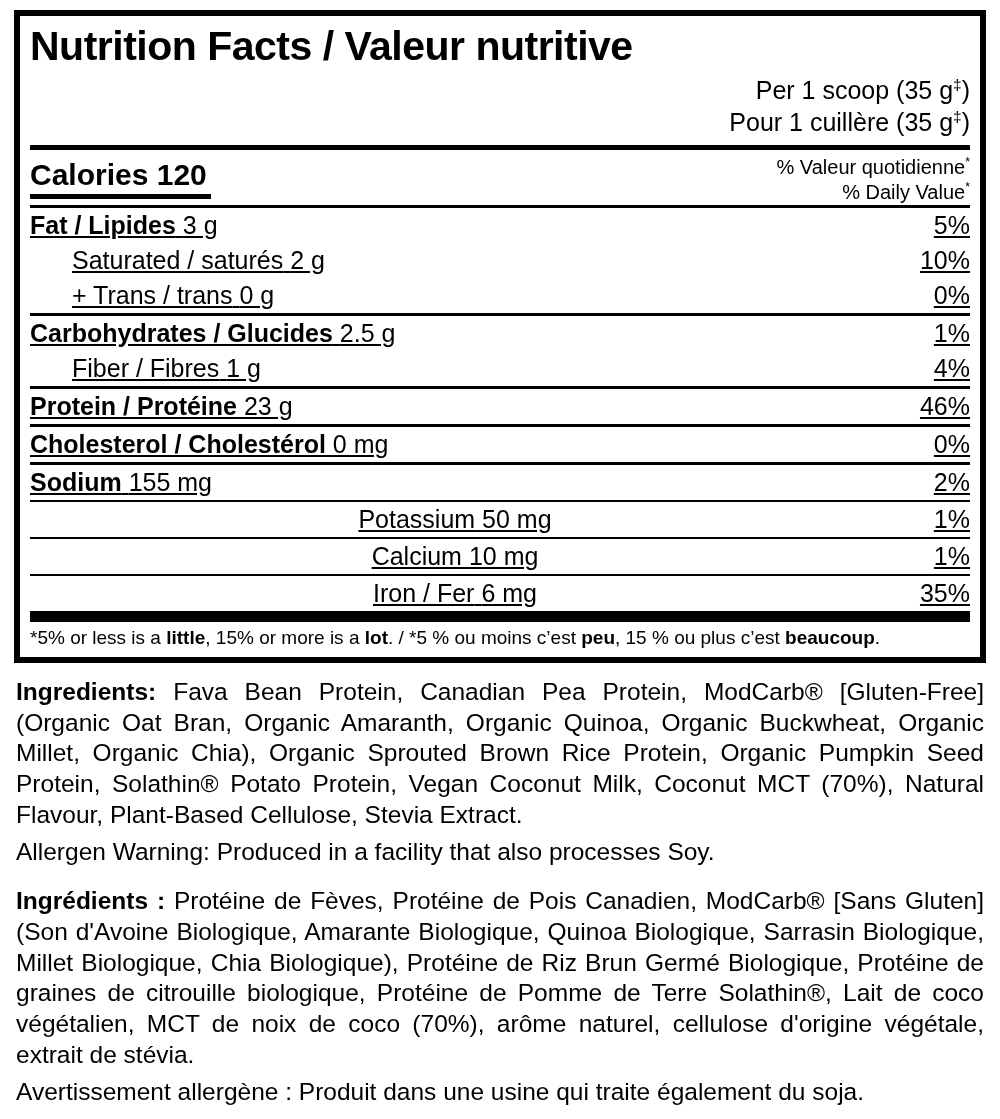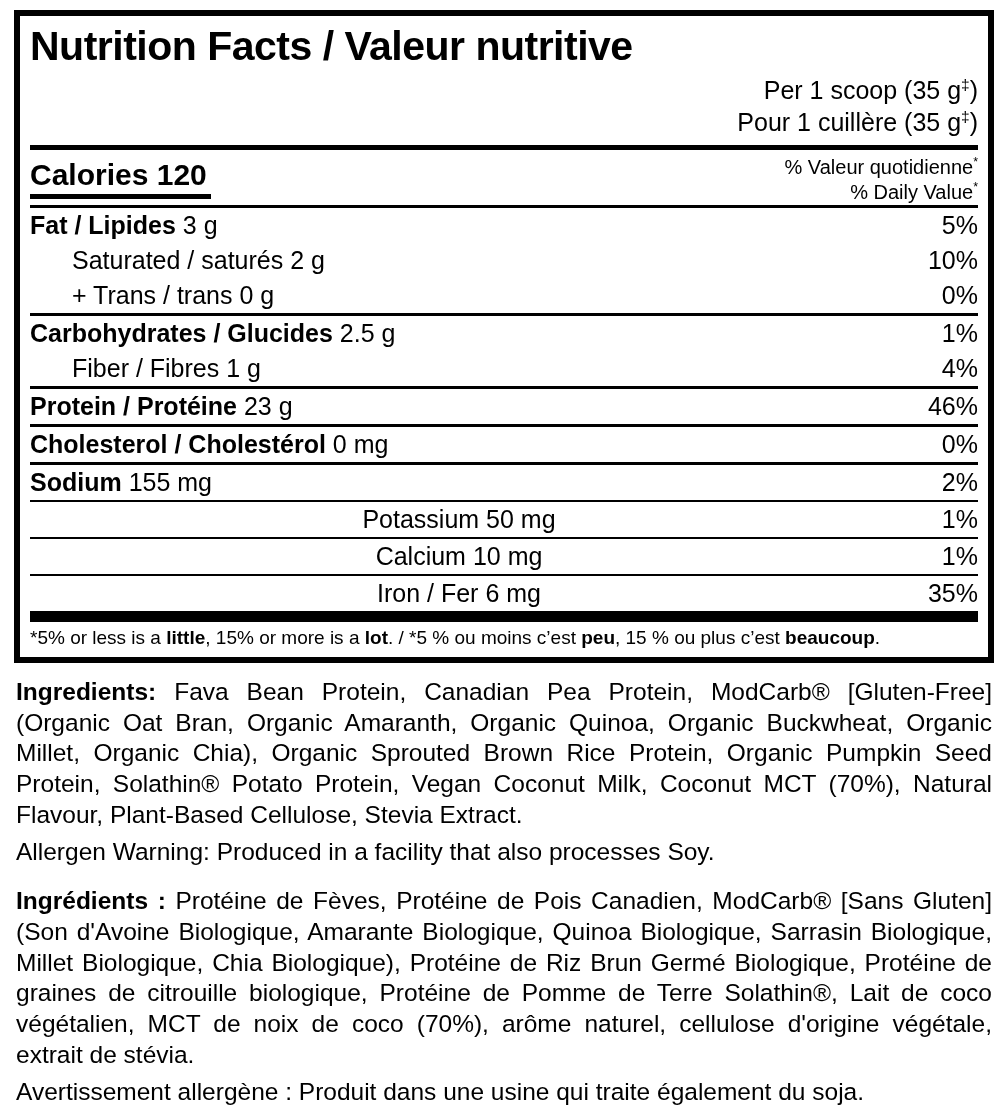--- a/index.html
+++ b/index.html
@@ -12,21 +12,21 @@
     height: 1119px;
     font-family: "Liberation Sans", sans-serif;
     color: #000000;
     -webkit-font-smoothing: antialiased;
   }
   .page {
     position: relative;
     width: 1000px;
     height: 919px;
     box-sizing: border-box;
-    padding: 10px 6px 0 14px;
+    padding: 10px 14px 0 14px;
   }
 
   
   .panel {
     border: 6px solid #000;
     box-sizing: border-box;
     padding: 6px 10px 4px 10px;
   }
   .title {
     font-size: 41px;
@@ -64,20 +64,21 @@
     text-align: right;
     font-size: 20px;
     line-height: 1.25;
     padding-top: 2px;
   }
 
   table.nutr {
     width: 100%;
     border-collapse: collapse;
     font-size: 25px;
+    text-decoration: underline;
   }
   table.nutr td {
     padding: 3px 0 3px 0;
     vertical-align: baseline;
   }
   table.nutr td.val {
     text-align: right;
     white-space: nowrap;
     width: 90px;
   }

